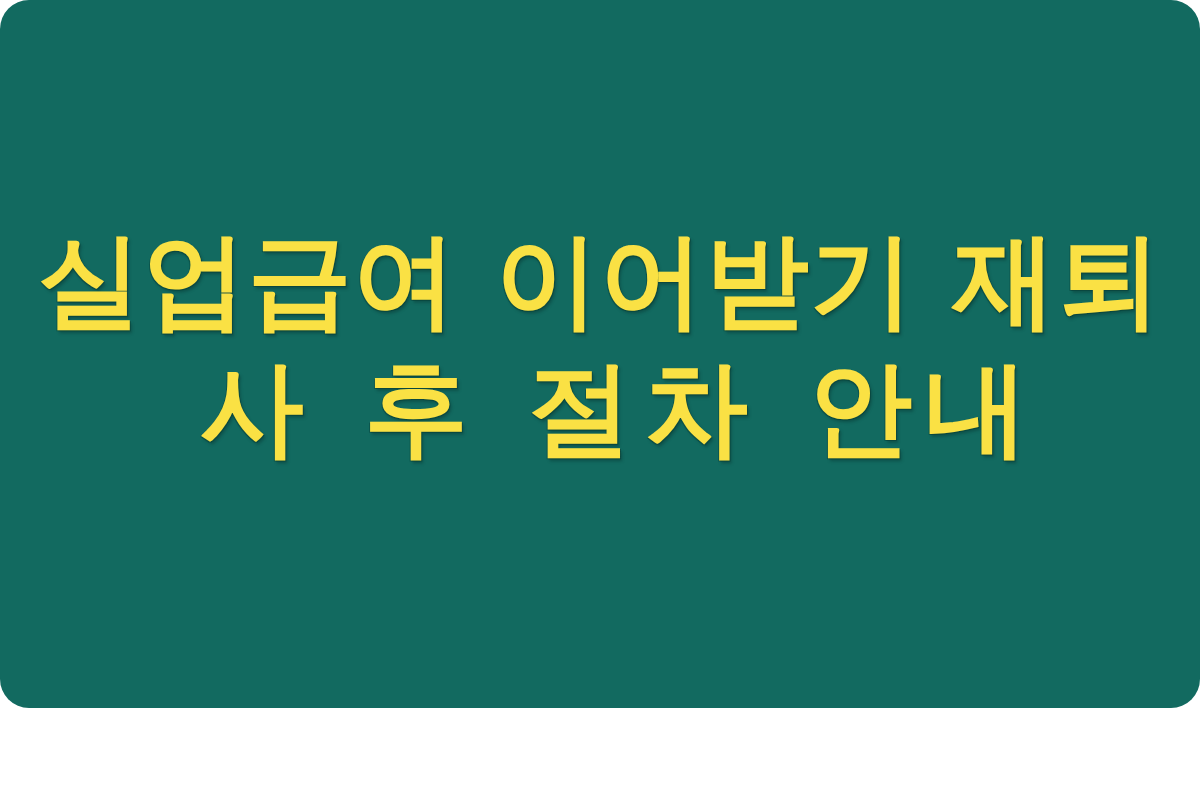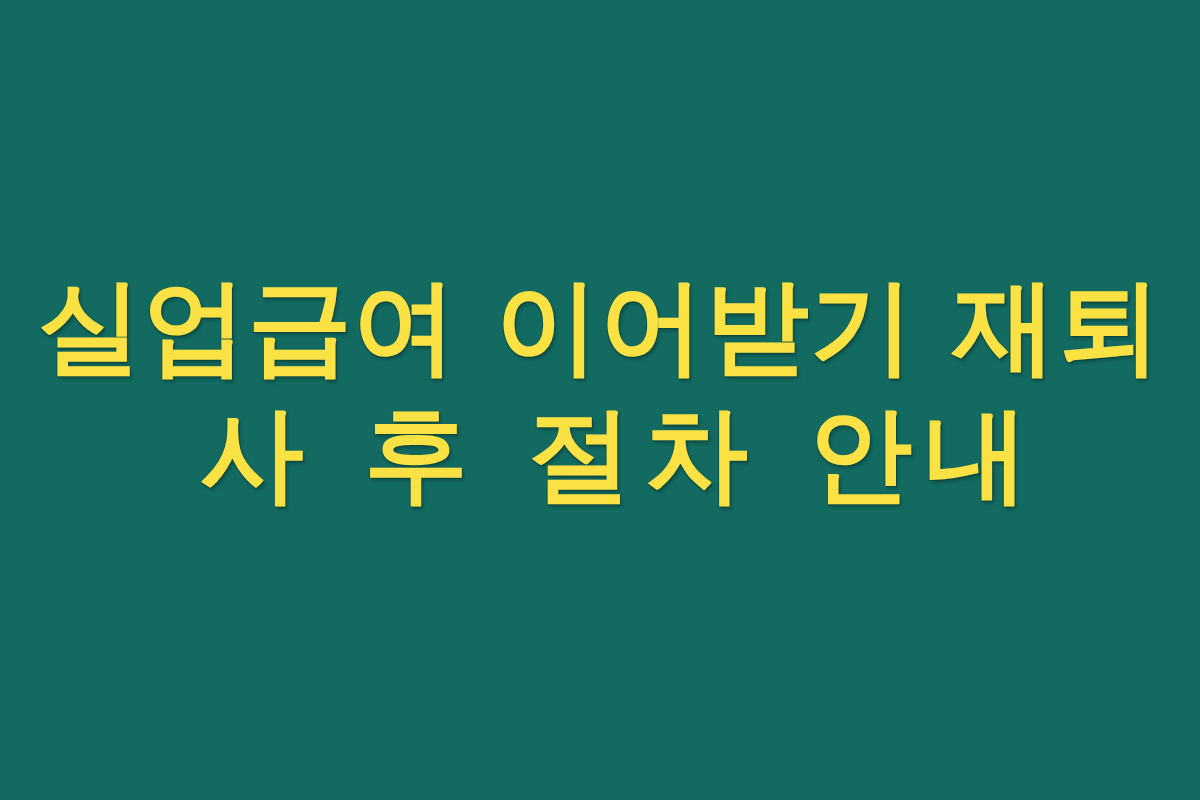--- a/index.html
+++ b/index.html
@@ -10,27 +10,28 @@
   body {
     width: 1200px;
     height: 800px;
     overflow: hidden;
     font-family: "DejaVu Sans", "Liberation Sans", sans-serif;
   }
 
   #banner {
     position: relative;
     width: 1200px;
-    height: 800px;
+    height: 708px;
     background: #126A60;
     display: flex;
     flex-direction: column;
     align-items: center;
     justify-content: center;
     box-sizing: border-box;
+    border-radius: 29px;
   }
 
   #title-block {
     width: 1200px;
     text-align: center;
     
     transform: translateY(-10px);
     -webkit-user-select: none;
     user-select: none;
   }

